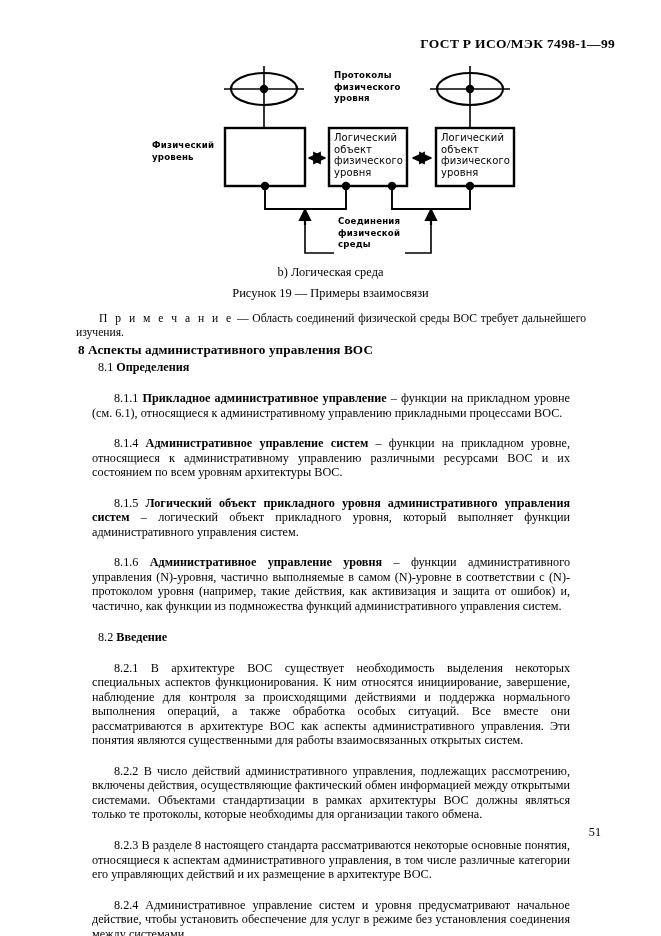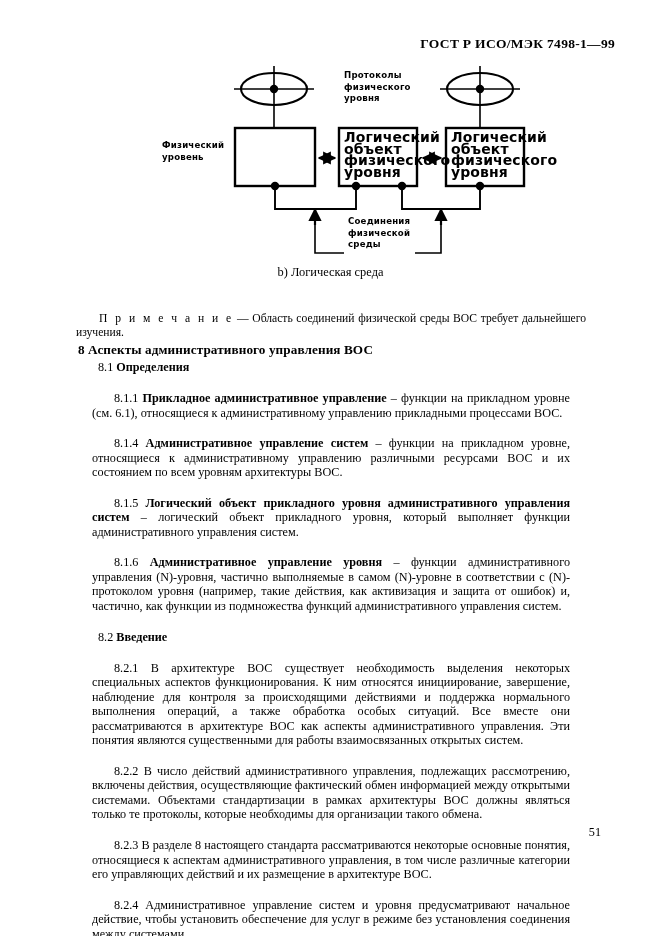--- a/index.html
+++ b/index.html
@@ -30,21 +30,21 @@
     font-family: "Liberation Serif", serif;
     font-weight: bold;
     font-size: 13.5px;
     letter-spacing: 0.3px;
     white-space: nowrap;
   }
 
   
   .figure-area {
     position: absolute;
-    left: 14px;
+    left: 4px;
     top: 58px;
     width: 571px;
     height: 215px;
   }
   .fig-svg { display: block; }
 
   .diagram-label {
     position: absolute;
     font-family: "DejaVu Sans", sans-serif;
     font-weight: bold;
@@ -54,22 +54,22 @@
     color: #000;
     white-space: pre-line;
   }
   #label-protocols { left: 330px; top: 12px; }
   #label-physical-layer { left: 148px; top: 82px; }
   #label-connections { left: 334px; top: 158px; }
 
   .box-text {
     position: absolute;
     font-family: "DejaVu Sans", sans-serif;
-    font-weight: bold;
-    font-size: 14px;
+    font-weight: normal;
+    font-size: 10px;
     line-height: 11.6px;
     letter-spacing: 0.1px;
     color: #000;
     white-space: pre-line;
   }
   #box-mid-text { left: 330px; top: 74px; }
   #box-right-text { left: 437px; top: 74px; }
 
   
   .caption {
@@ -231,20 +231,21 @@
 уровня</div>
 
     <div class="box-text" id="box-right-text">Логический
 объект
 физического
 уровня</div>
   </div>
 
   <div class="caption" id="caption-b">b)  Логическая среда</div>
 
+  <div class="caption" id="caption-figure">Рисунок 19 — Примеры взаимосвязи</div>
 
   <div class="note">
     <span class="spaced">П р и м е ч а н и е</span><span> — Область соединений физической среды ВОС требует дальнейшего изучения.</span>
   </div>
 
   <div class="content">
 
     <h2 class="section-heading sect-8">8  Аспекты административного управления ВОС</h2>
 
     <h3 class="sub-heading">

